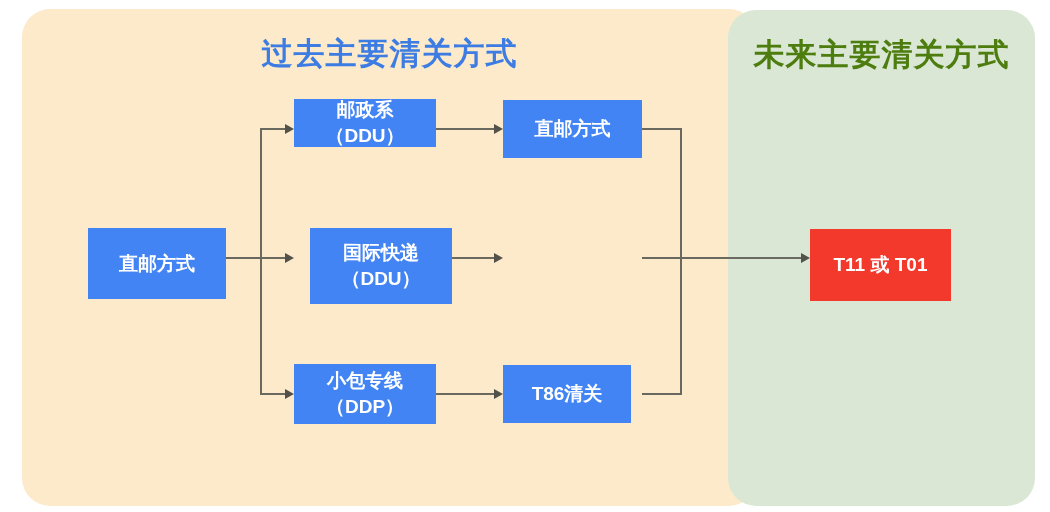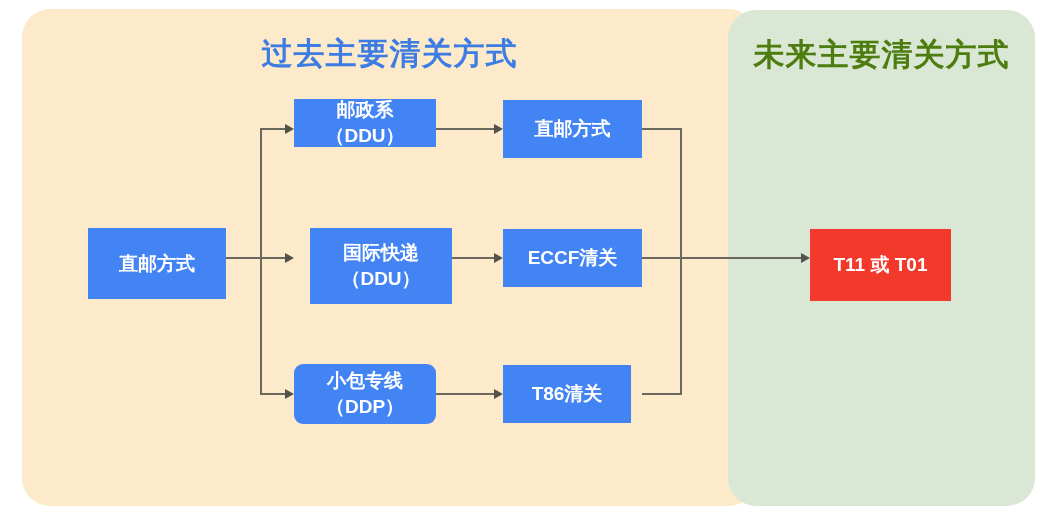--- a/index.html
+++ b/index.html
@@ -56,21 +56,21 @@
     font-weight: bold;
     line-height: 1.35;
     text-align: center;
     white-space: pre-line;
   }
   .node-red { background: #F2392B; }
 
   .n-direct   { left:  88px; top: 228px; width: 138px; height: 71px; }
   .n-postal   { left: 294px; top:  99px; width: 142px; height: 48px; }
   .n-express  { left: 310px; top: 228px; width: 142px; height: 76px; }
-  .n-parcel   { left: 294px; top: 364px; width: 142px; height: 60px; border-radius: 9px; }
+  .n-parcel   { left: 294px; top: 364px; width: 142px; height: 60px; }
   .n-postalcl { left: 503px; top: 100px; width: 139px; height: 58px; }
   .n-eccf     { left: 503px; top: 229px; width: 139px; height: 58px; }
   .n-t86      { left: 503px; top: 365px; width: 128px; height: 58px; }
   .n-future   { left: 810px; top: 229px; width: 141px; height: 72px; }
 
   
   .hline, .vline {
     position: absolute;
     background: #6A695F;
   }
@@ -145,19 +145,18 @@
 （DDU）</div>
 
   <div class="node n-express">国际快递
 （DDU）</div>
 
   <div class="node n-parcel">小包专线
 （DDP）</div>
 
   <div class="node n-postalcl">直邮方式</div>
 
-  <div class="node n-eccf">ECCF清关</div>
 
   <div class="node n-t86">T86清关</div>
 
   <div class="node node-red n-future">T11 或 T01</div>
 
 </div>
 
 </body></html>

